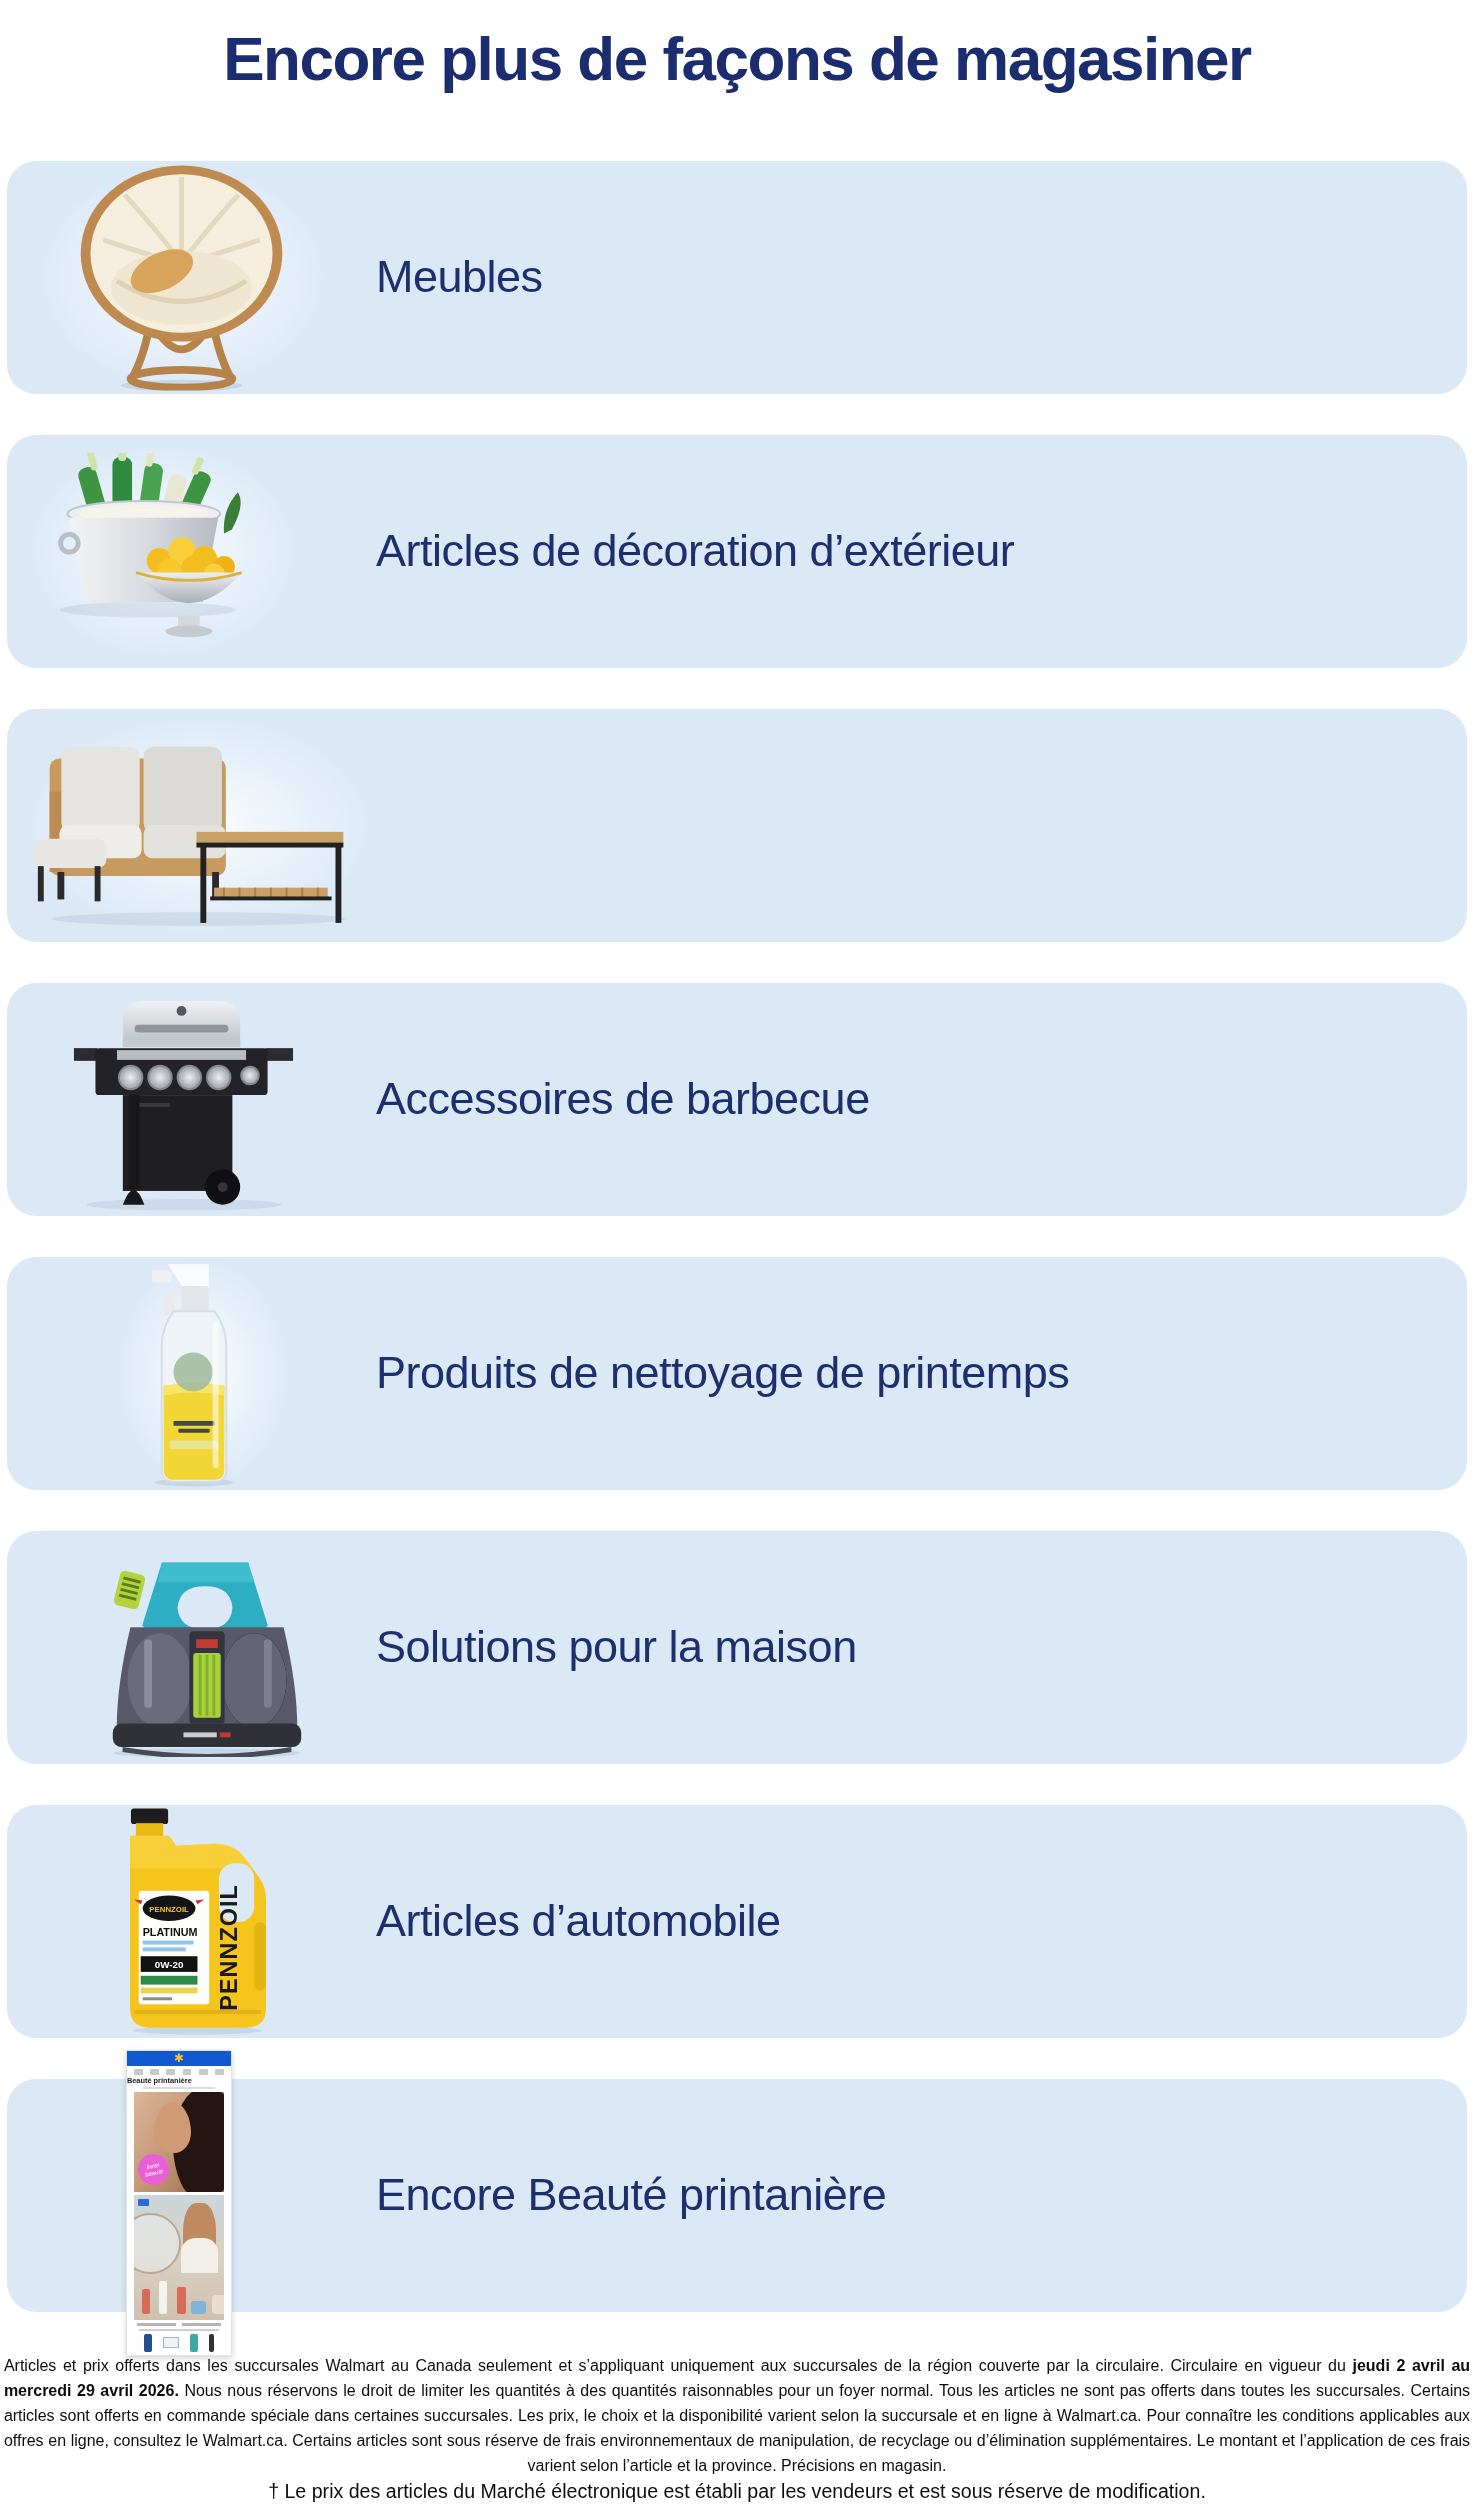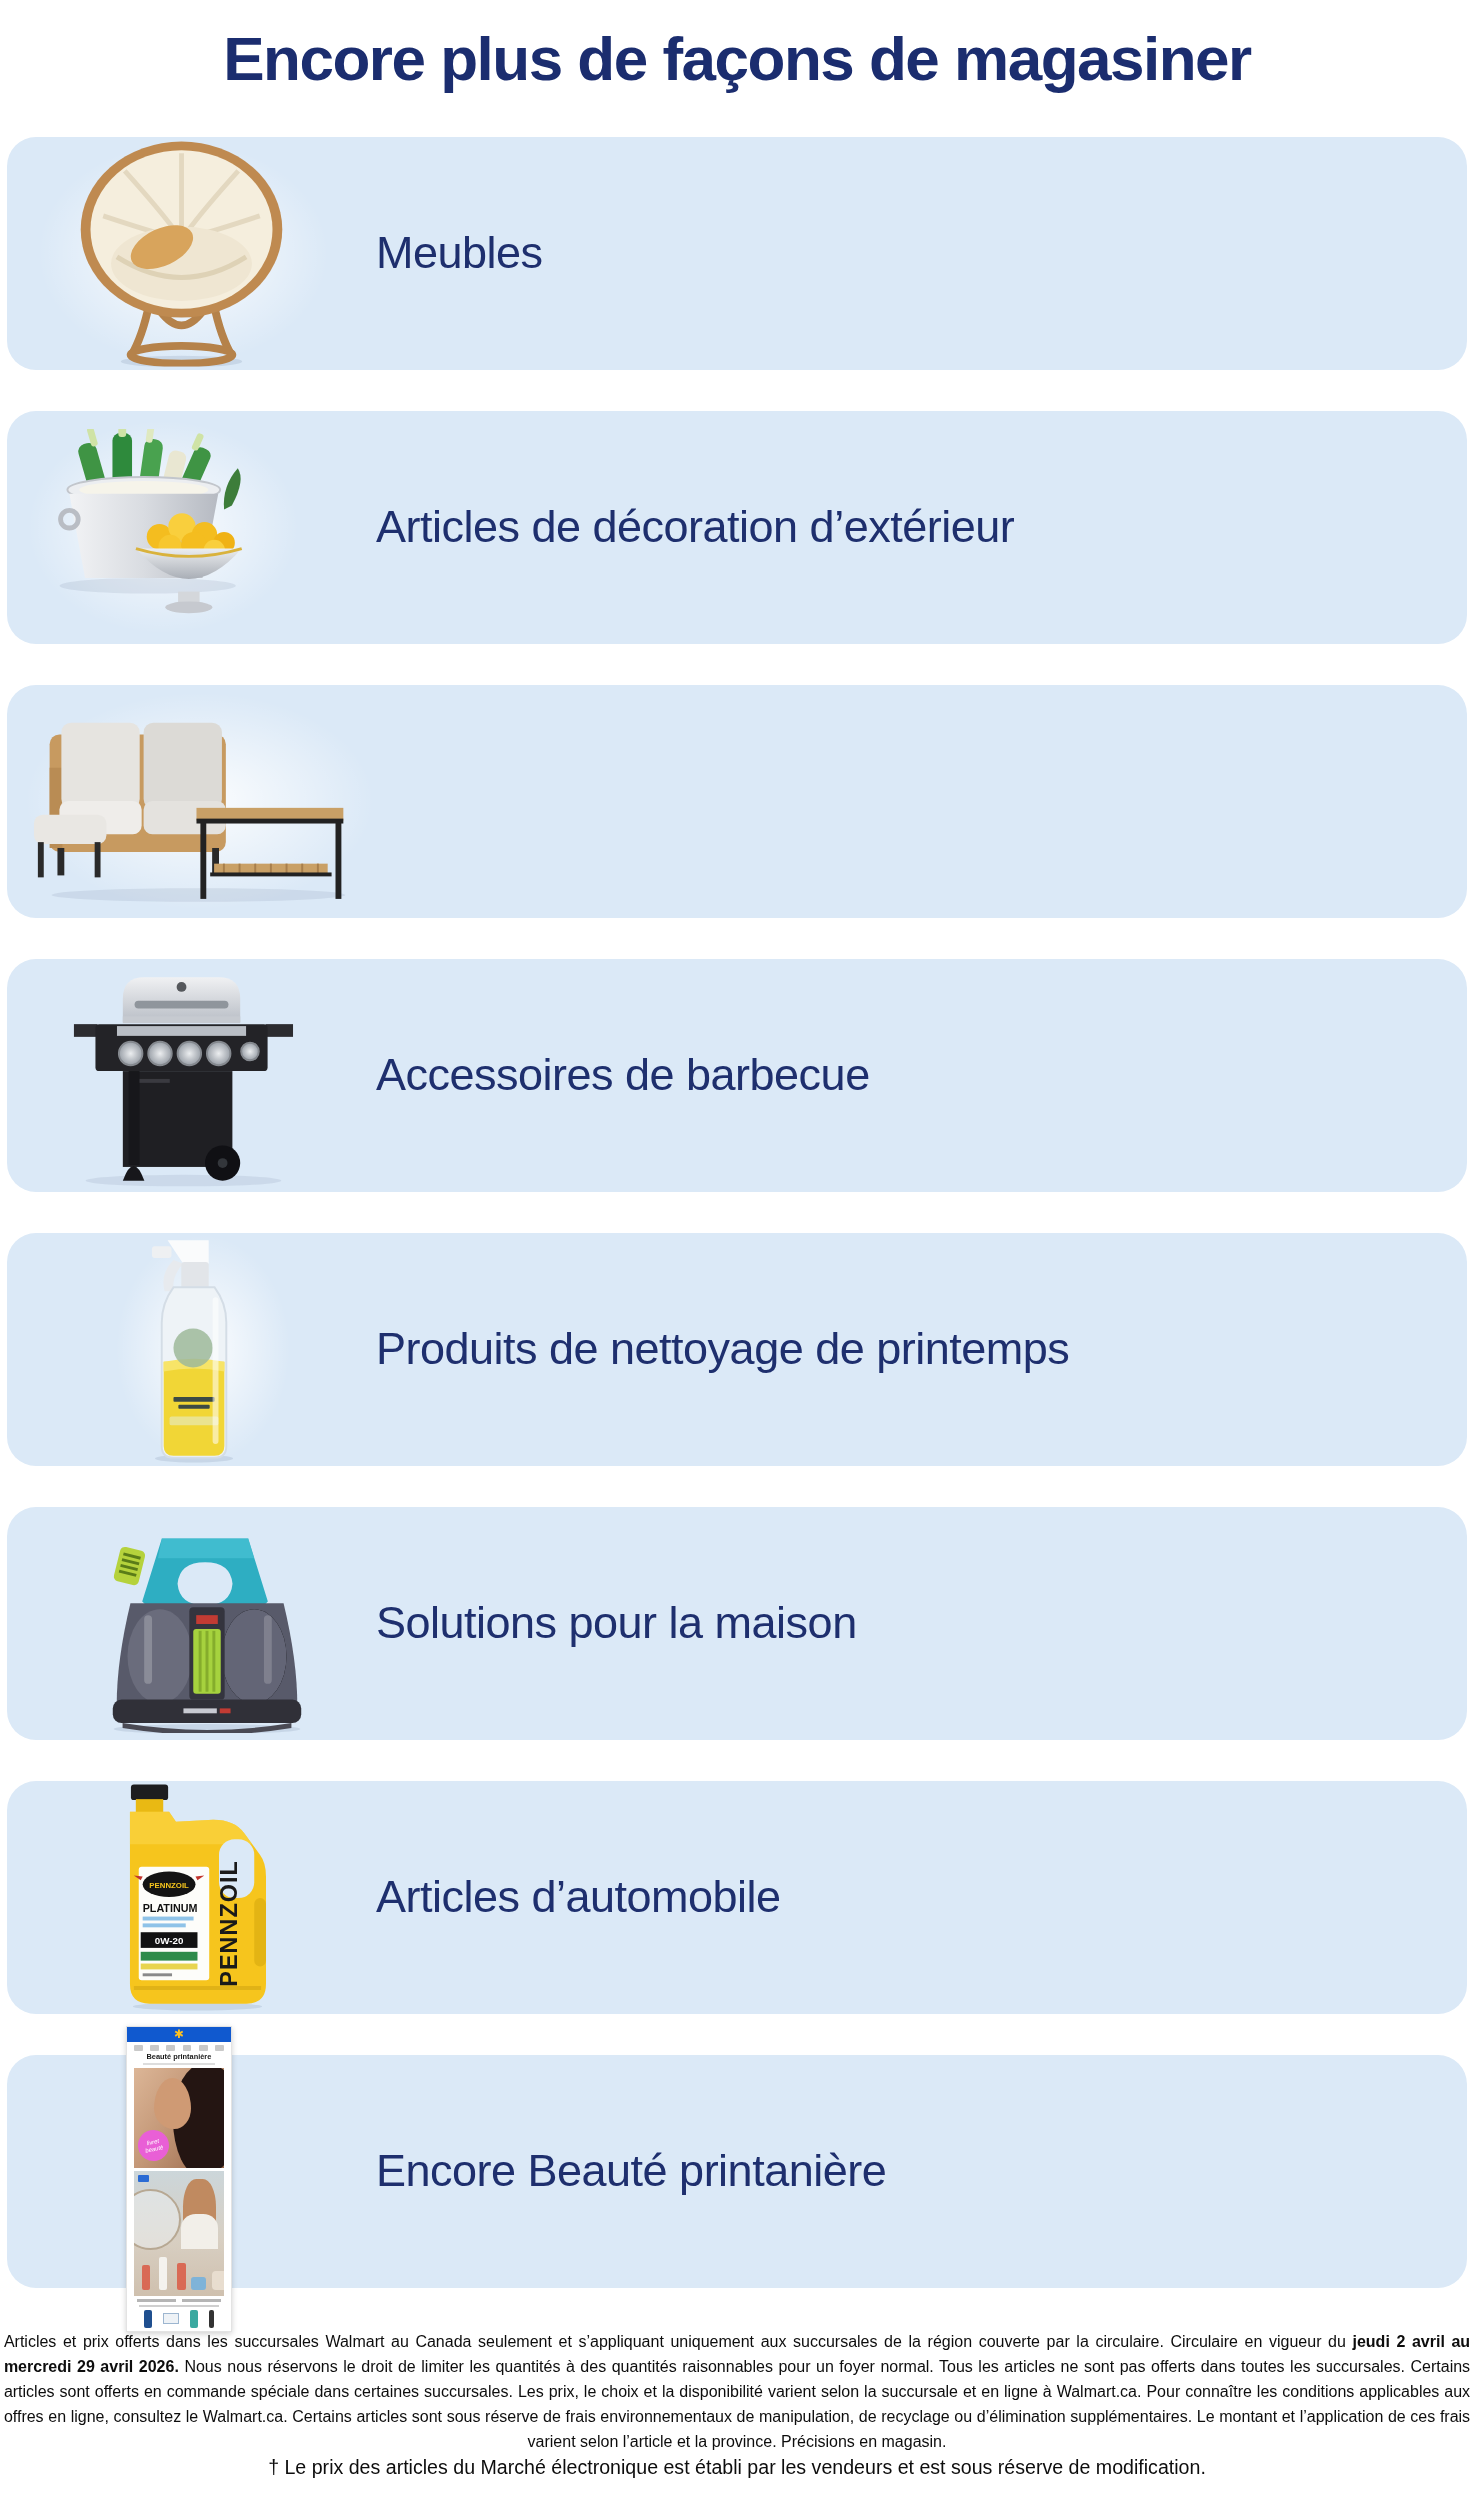--- a/index.html
+++ b/index.html
@@ -7,21 +7,21 @@
   .page {
     position: relative; width: 1474px; height: 2509px;
     margin: 0 auto; overflow: hidden; background: #ffffff;
     font-family: "Liberation Sans", sans-serif;
   }
   .title {
     margin: 15px; padding-top: 7.8px; text-align: center;
     font-size: 62px; font-weight: 700; letter-spacing: -1.5px;
     color: #1b2d6f;
   }
-  .rows { margin-top: 43px; }
+  .rows { margin-top: 67px; }
   .row {
     position: relative; height: 233px; margin: 0 6.9px 41px 6.9px;
     background: #dbe9f7; border-radius: 29px; cursor: pointer;
   }
   .row-label {
     position: absolute; left: 369px; top: 50%; transform: translateY(-50%);
     font-size: 45px; font-weight: 400; letter-spacing: -0.5px; color: #1e2f6e;
     white-space: nowrap;
   }
   .art { position: absolute; top: 50%; transform: translateY(-50%); }
@@ -42,21 +42,21 @@
   .booklet {
     position: absolute; left: 119px; top: -29px; width: 106px; height: 306px;
     background: #ffffff; border: 1px solid #e3e3e3;
     box-shadow: 0 2px 5.9px rgba(0,0,0,0.18);
     display: flex; flex-direction: column; z-index: 2;
   }
   .bk-bar { height: 15.7px; background: #1059cf; display: flex; align-items: center; justify-content: center; }
   .bk-spark { color: #ffc220; font-size: 11.8px; line-height: 1; }
   .bk-nav { display: flex; justify-content: space-between; padding: 2.9px 6.9px 2px 6.9px; }
   .bk-nav i { width: 8.8px; height: 5.9px; background: #c9c9c9; border-radius: 1px; }
-  .bk-title { font-size: 7.4px; font-weight: bold; color: #1a1a1a; text-align: center; line-height: 1.1; }
+  .bk-title { font-size: 7.4px; font-weight: bold; color: #1a1a1a; text-align: left; line-height: 1.1; }
   .bk-line { height: 2px; background: #ddd; margin: 2px 15.7px 1px 15.7px; }
   .bk-photo1 {
     position: relative; margin: 2px 6.9px 2.9px 6.9px; height: 100px; overflow: hidden;
     background: linear-gradient(125deg, #dcb697 0%, #c49878 45%, #96664a 100%);
   }
   .bk-hair { position: absolute; right: -17.6px; top: -5.9px; width: 69px; height: 113px;
     background: #241512; border-radius: 46% 54% 60% 40% / 50% 45% 55% 50%; }
   .bk-face { position: absolute; right: 33px; top: 9.8px; width: 37px; height: 51px;
     background: #cf9a74; border-radius: 50% 50% 45% 55% / 60% 60% 40% 40%; }
   .bk-badge {

